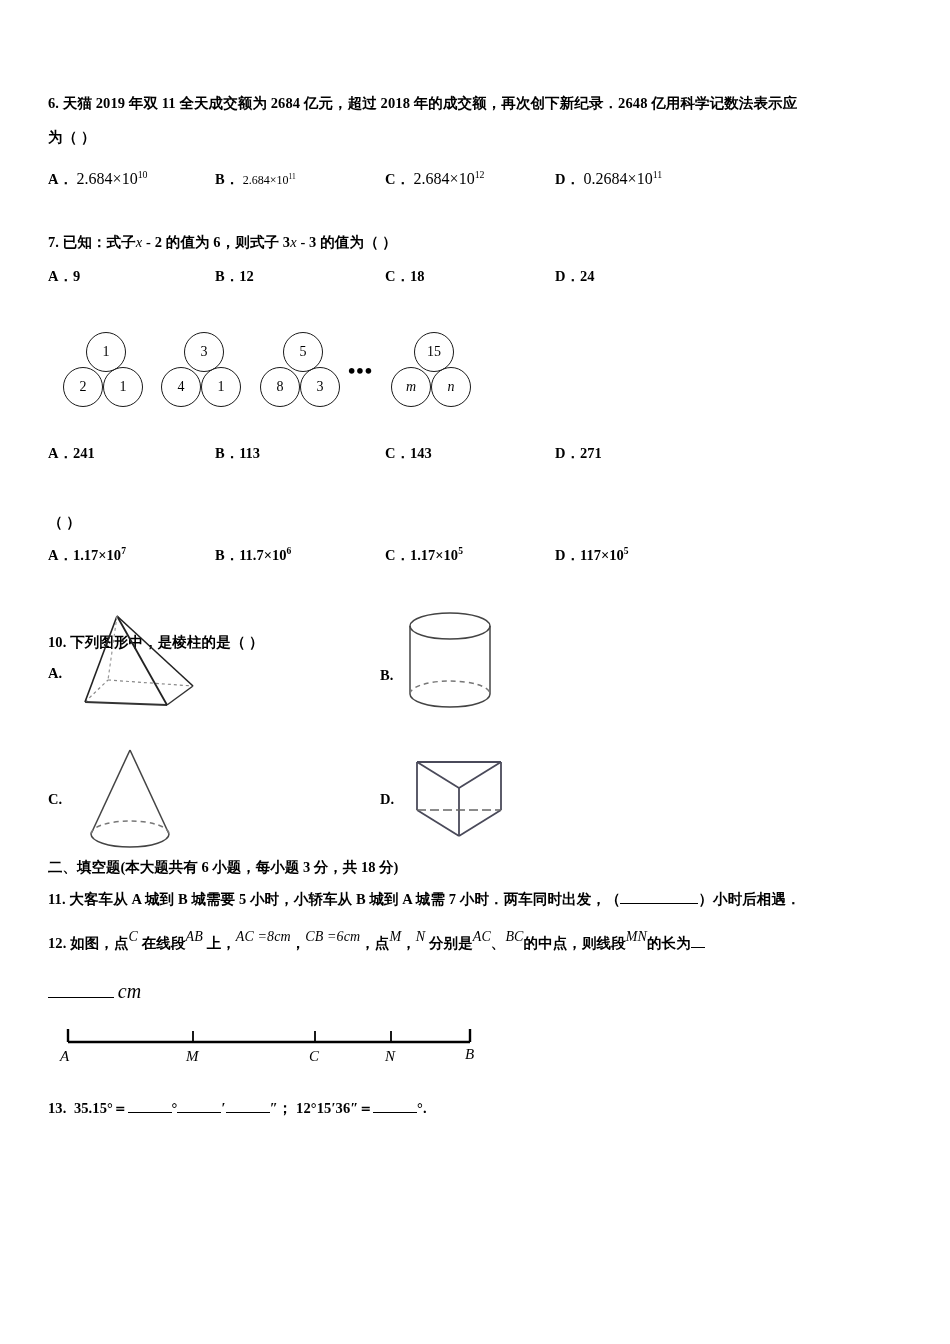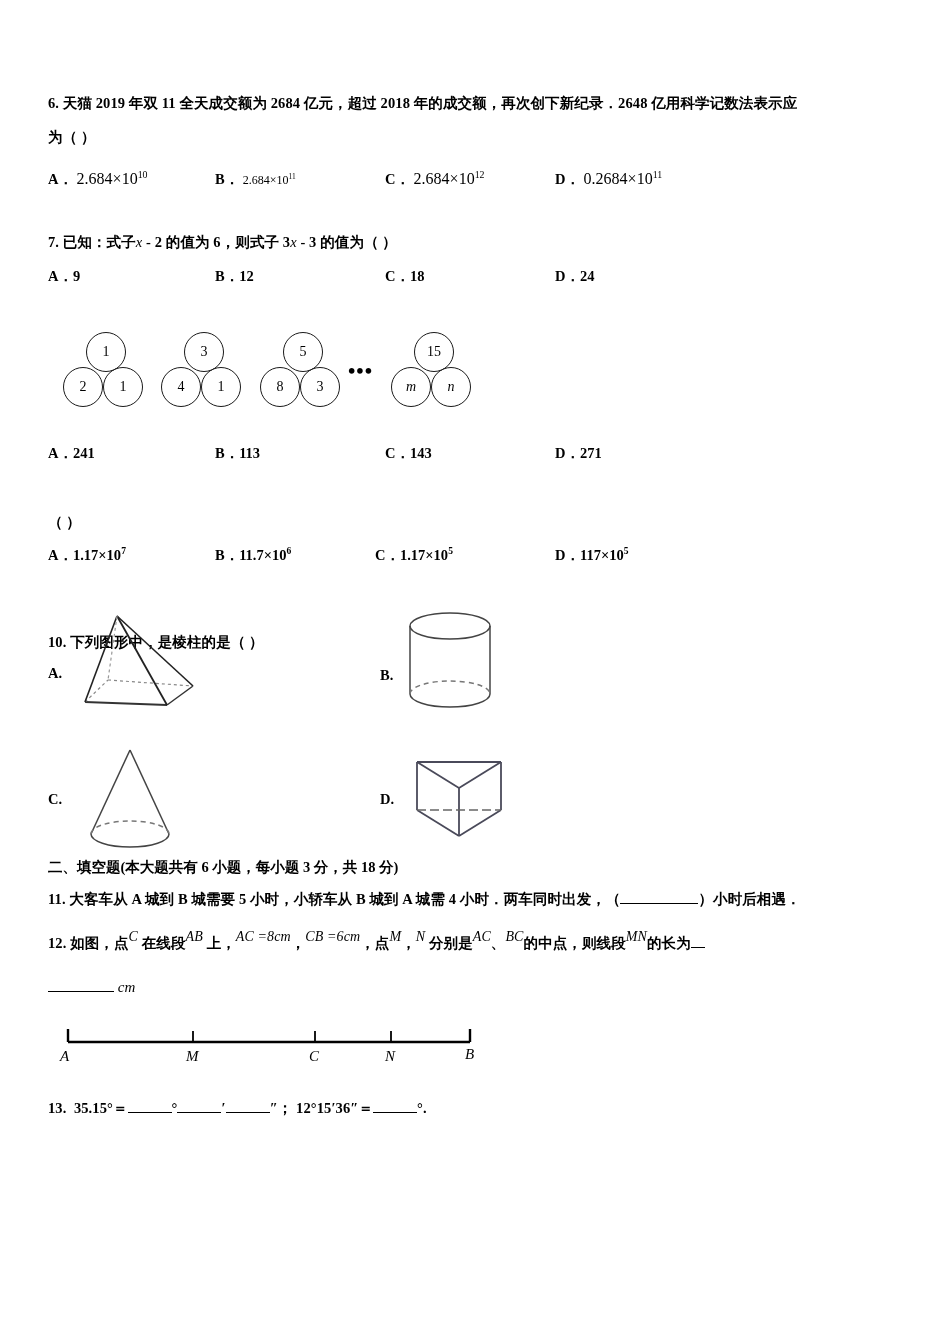--- a/index.html
+++ b/index.html
@@ -272,21 +272,21 @@
 
   <div class="blk qtext" style="left:48px; top:511px;">（      ）</div>
 
   <div class="opts" style="left:48px; top:546px;">
     <div class="opt" style="left:0px;">
       <span class="lbl">A．</span><span>1.17×10</span><sup class="exb">7</sup>
     </div>
     <div class="opt" style="left:167px;">
       <span class="lbl">B．</span><span>11.7×10</span><sup class="exb">6</sup>
     </div>
-    <div class="opt" style="left:327px;">
+    <div class="opt" style="left:337px;">
       <span class="lbl">C．</span><span>1.17×10</span><sup class="exb">5</sup>
     </div>
     <div class="opt" style="left:507px;">
       <span class="lbl">D．</span><span>117×10</span><sup class="exb">5</sup>
     </div>
   </div>
 
   <div class="blk qtext" style="left:48px; top:583px;margin-top:48px;">
     <span>10.</span>
     <span>下列图形中，是棱柱的是（      ）</span>
@@ -357,33 +357,33 @@
 
         <line x1="12" y1="62" x2="96" y2="62" stroke="#666" stroke-width="1.6" stroke-dasharray="9,4"></line>
       </g>
     </svg>
   </div>
 
   <div class="blk sec" style="left:48px; top:858px;">二、填空题(本大题共有 6 小题，每小题 3 分，共 18 分)</div>
 
   <div class="blk qtext" style="left:48px; top:888px;">
     <span>11.</span>
-    <span>大客车从 A 城到 B 城需要 5 小时，小轿车从 B 城到 A 城需 4 小时．两车同时出发，（</span><span class="ul" style="width:78px;"></span><span>）小时后相遇．</span>
+    <span>大客车从 A 城到 B 城需要 5 小时，小轿车从 B 城到 A 城需 7 小时．两车同时出发，（</span><span class="ul" style="width:78px;"></span><span>）小时后相遇．</span>
   </div>
 
   <div class="blk qtext" style="left:48px; top:932px; white-space:nowrap;">
     <span>12.</span>
     <span>如图，点</span><span class="raised">C</span>
     <span>在线段</span><span class="raised">AB</span>
     <span>上，</span><span class="raised">AC =8cm</span><span>，</span><span class="raised">CB =6cm</span><span>，点</span><span class="raised">M</span><span>，</span><span class="raised">N</span>
     <span>分别是</span><span class="raised">AC</span><span>、</span><span class="raised">BC</span><span>的中点，则线段</span><span class="raised">MN</span><span>的长为</span><span class="ul" style="width:14px;"></span>
   </div>
 
   <div class="blk qtext" style="left:48px; top:976px;">
-    <span class="ul" style="width:66px;"></span>&nbsp;<span class="mathi" style="font-size:15px;">cm</span>
+    <span class="ul" style="width:66px;"></span>&nbsp;<span class="mathi" style="font-size:20px;">cm</span>
   </div>
 
   <div class="numline" style="left:48px; top:1018px; width:470px; height:56px;">
     <svg width="470" height="56" viewBox="0 0 470 56">
       <g stroke="#000">
 
         <line x1="20" y1="24" x2="422" y2="24" stroke-width="2.6"></line>
 
         <line x1="20" y1="11" x2="20" y2="24" stroke-width="2.4"></line>
         <line x1="145" y1="13" x2="145" y2="24" stroke-width="1.8"></line>

